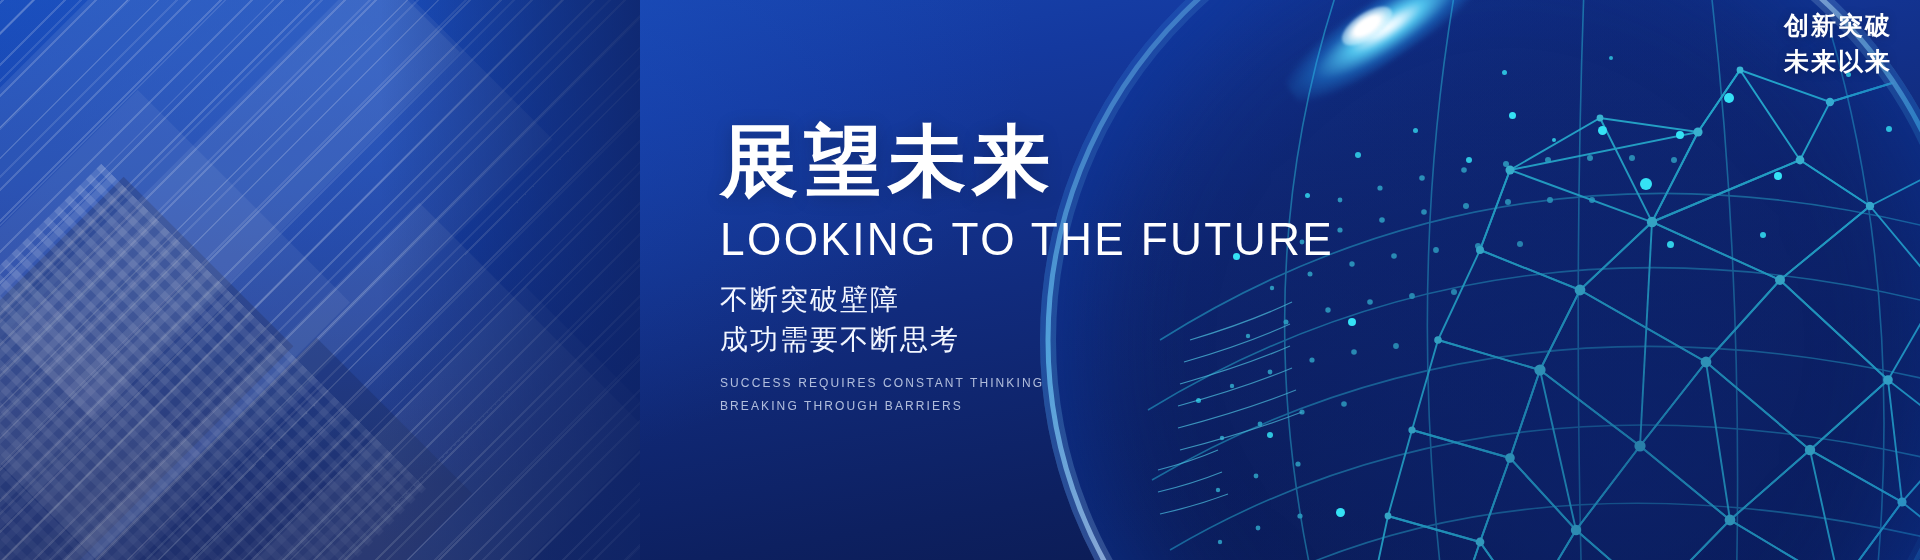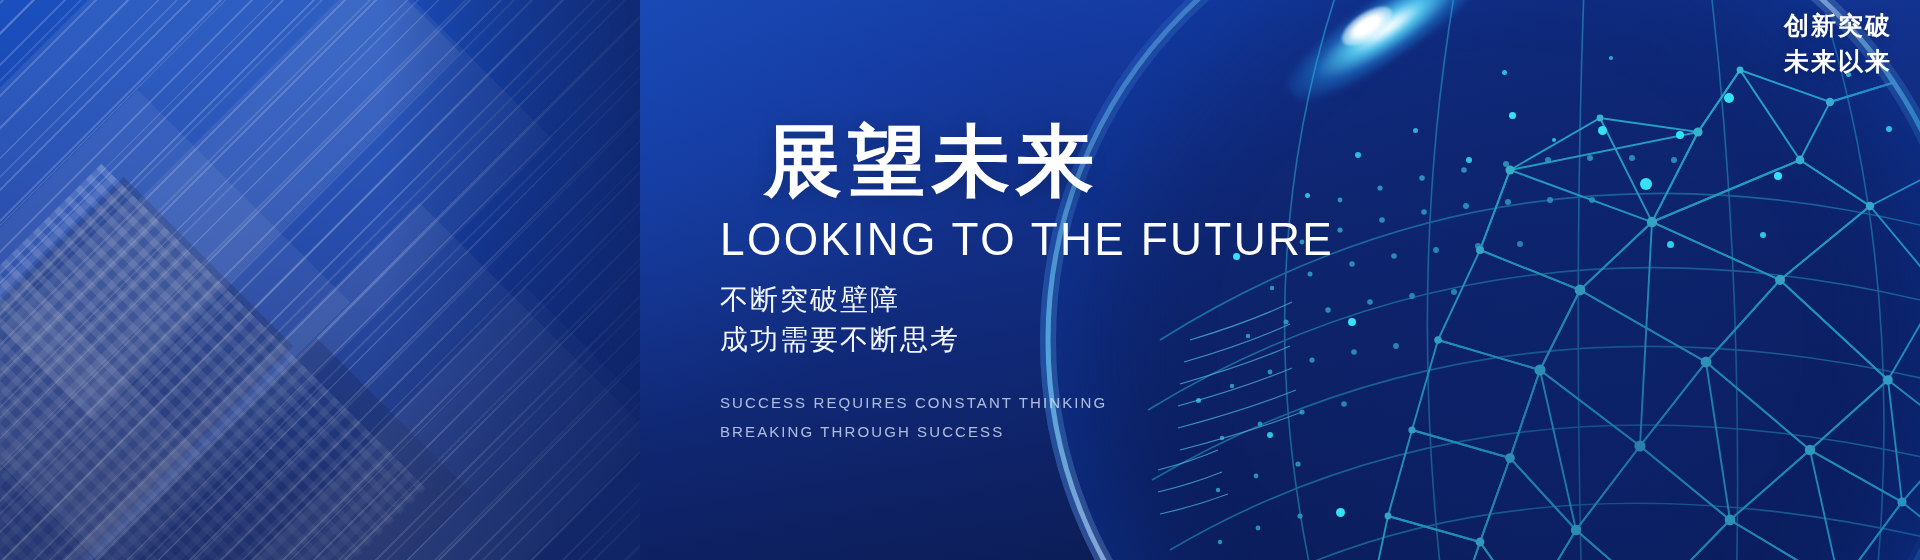--- a/index.html
+++ b/index.html
@@ -91,33 +91,32 @@
   
   .particles { position:absolute; inset:0; pointer-events:none; }
   .pt { position:absolute; border-radius:50%; background:#35e2f5; }
 
   
   .content { position:absolute; left:720px; top:120px; width:760px; }
   .title-cn {
     font-size:78px; font-weight:700; color:#ffffff;
     letter-spacing:6px; line-height:1.06; white-space:nowrap;
     text-shadow:0 2px 18px rgba(0,0,0,0.22);
-    margin-left:44px;
   }
   .title-en {
     margin-top:10px; font-size:47px; font-weight:300; color:#ffffff;
     letter-spacing:2.5px; line-height:1.1; white-space:nowrap;
     transform:scaleX(0.94); transform-origin:left center;
   }
   .sub-cn {
     margin-top:16px; font-size:28px; font-weight:500; color:#f2f6ff;
     letter-spacing:2px; line-height:1.42; white-space:nowrap;
   }
   .sub-en {
-    margin-top:28px; font-size:15px; font-weight:400;
+    margin-top:12px; font-size:12px; font-weight:400;
     color:rgba(216,226,246,0.80); letter-spacing:2.1px; line-height:1.95;
     white-space:nowrap;
   }
 
   .corner-text {
     position:absolute; right:28px; top:8px; text-align:right;
     font-size:25px; font-weight:700; color:#ffffff;
     letter-spacing:2px; line-height:1.42; white-space:nowrap;
     text-shadow:0 1px 10px rgba(0,0,0,0.25);
   }
@@ -370,21 +369,21 @@
 
   <div class="content">
     <div class="title-cn">展望未来</div>
     <div class="title-en">LOOKING TO THE FUTURE</div>
     <div class="sub-cn">
       <div>不断突破壁障</div>
       <div>成功需要不断思考</div>
     </div>
     <div class="sub-en">
       <div>SUCCESS REQUIRES CONSTANT THINKING</div>
-      <div>BREAKING THROUGH SUCCESS</div>
+      <div>BREAKING THROUGH BARRIERS</div>
     </div>
   </div>
 
   <div class="corner-text">
     <div>创新突破</div>
     <div>未来以来</div>
   </div>
 
 </div>
 

